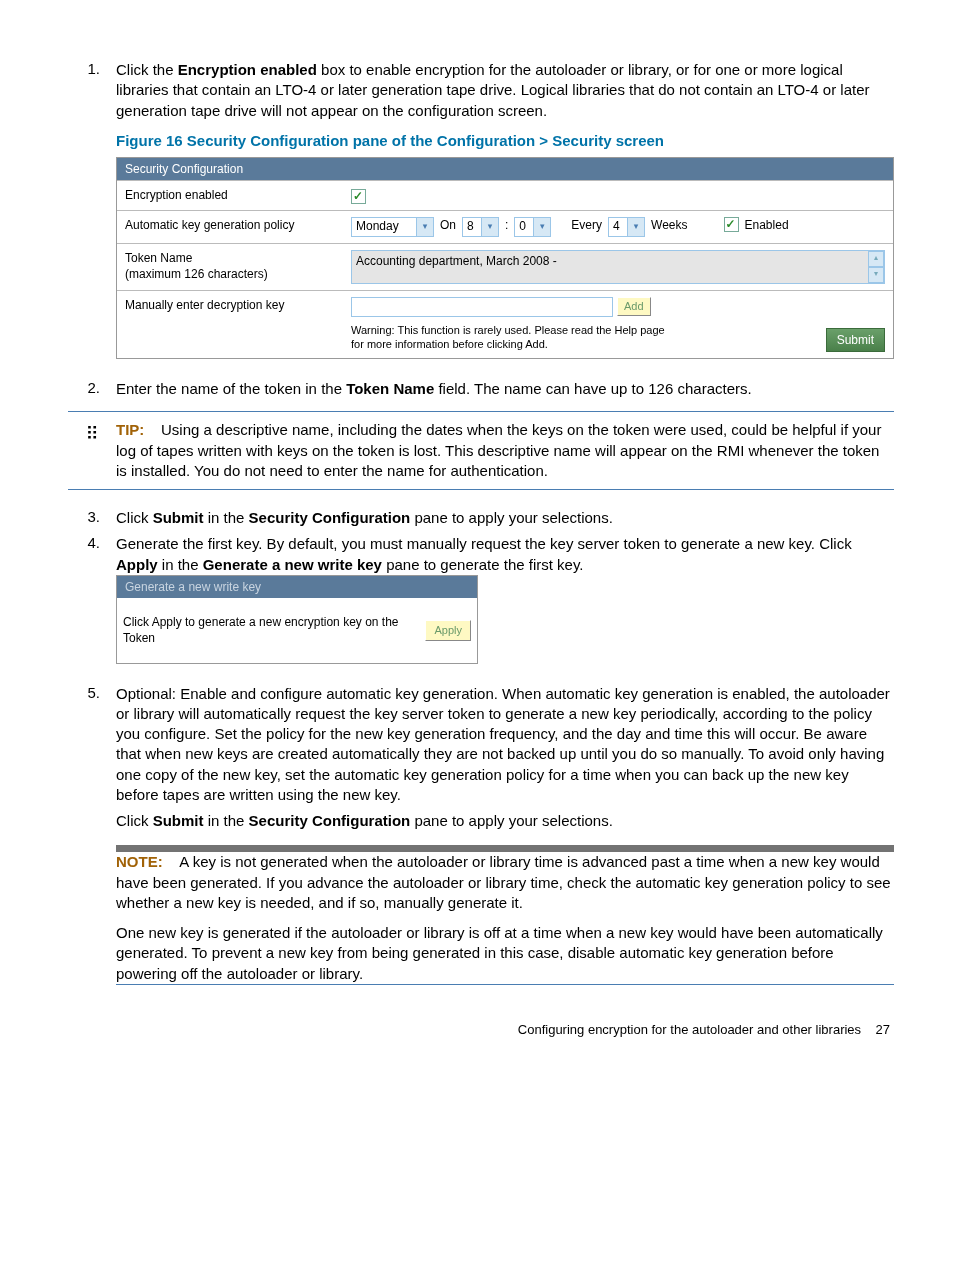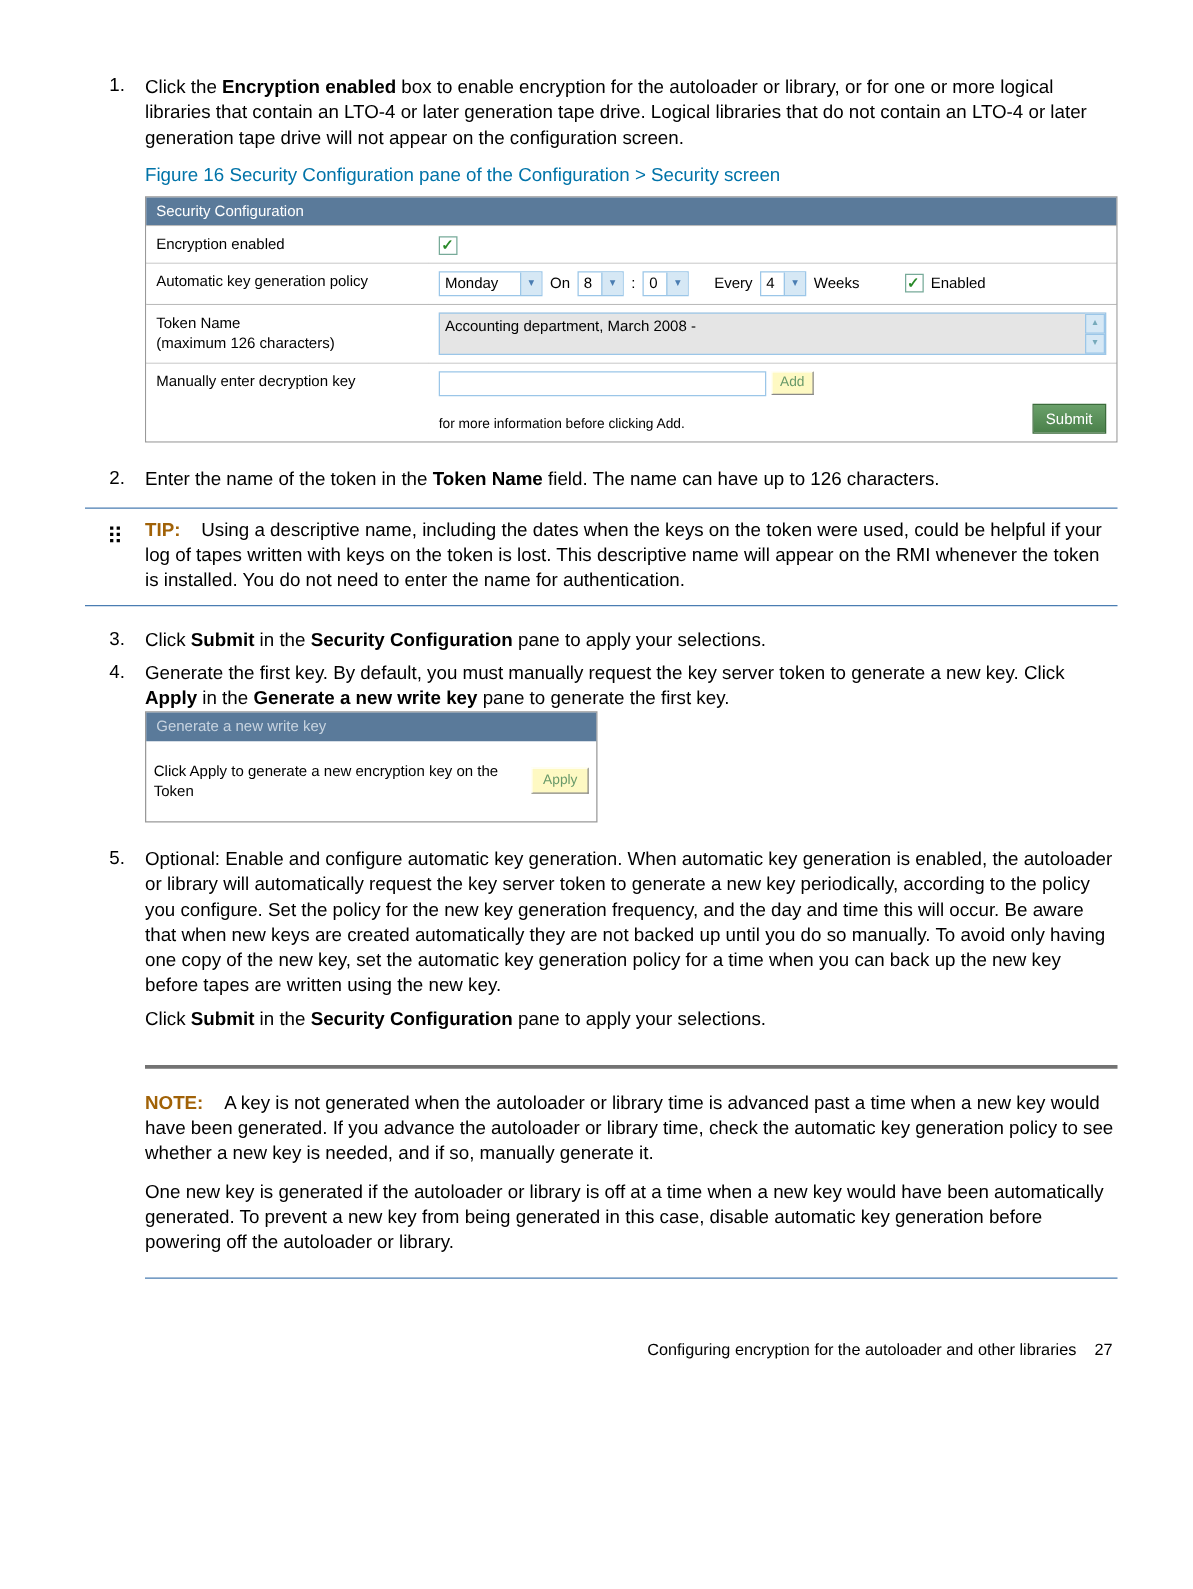--- a/index.html
+++ b/index.html
@@ -28,21 +28,21 @@
     text-align: right;
     padding-right: 16px;
     flex-shrink: 0;
   }
   .content {
     flex: 1;
     line-height: 1.35;
   }
   .figure-caption {
     color: #0073a8;
-    font-weight: normal;
+    font-weight: bold;
     margin: 10px 0 6px 0;
   }
   .screenshot1 {
     border: 1px solid #999;
     font-family: Tahoma, Arial, sans-serif;
     font-size: 12px;
     margin-bottom: 14px;
   }
   .screenshot1 .header {
     background: #5a7a9a;
@@ -180,24 +180,24 @@
   }
   .tip-body {
     flex: 1;
     line-height: 1.35;
   }
   .tip-label, .note-label {
     color: #a16207;
     font-weight: bold;
   }
   .note-wrap {
-    border-top: 3px solid #737373;
+    border-top: 7px solid #737373;
     border-bottom: 1px solid #4a7db2;
-    margin: 26px 0;
-    padding: 18px 0;
+    margin: 14px 0;
+    padding: 0 0;
     line-height: 1.35;
   }
   .screenshot2 {
     border: 1px solid #999;
     font-family: Tahoma, Arial, sans-serif;
     font-size: 12px;
     width: 360px;
     margin-bottom: 14px;
   }
   .screenshot2 .header {
@@ -240,21 +240,21 @@
 
           <div class="row">
             <div class="label">Encryption enabled</div>
             <div class="field">
               <span class="chk checked"></span>
             </div>
           </div>
 
           <div class="row">
             <div class="label">Automatic key generation policy</div>
-            <div class="field" style="display:flex;align-items:center;gap:6px;flex-wrap:wrap;">
+            <div class="field" style="display:flex;align-items:flex-start;gap:6px;flex-wrap:wrap;">
               <span class="sselect">
                   <span class="txt" style="min-width:56px;">Monday</span>
                   <span class="arrow">▾</span>
                 </span>
               <span>On</span>
               <span class="sselect">
                   <span class="txt">8</span>
                   <span class="arrow">▾</span>
                 </span>
               <span>:</span>
@@ -293,20 +293,21 @@
 
           <div class="row">
             <div class="label">Manually enter decryption key</div>
             <div class="field">
               <div style="display:flex;gap:4px;align-items:center;">
                 <span class="input-box"></span>
                 <span class="btn3d">Add</span>
               </div>
               <div style="display:flex;align-items:flex-end;margin-top:6px;">
                 <div style="flex:1;font-size:11px;">
+                  <div>Warning: This function is rarely used. Please read the Help page</div>
                   <div>for more information before clicking Add.</div>
                 </div>
                 <span class="btn-submit">Submit</span>
               </div>
             </div>
           </div>
         </div>
       </div>
     </li>
 

